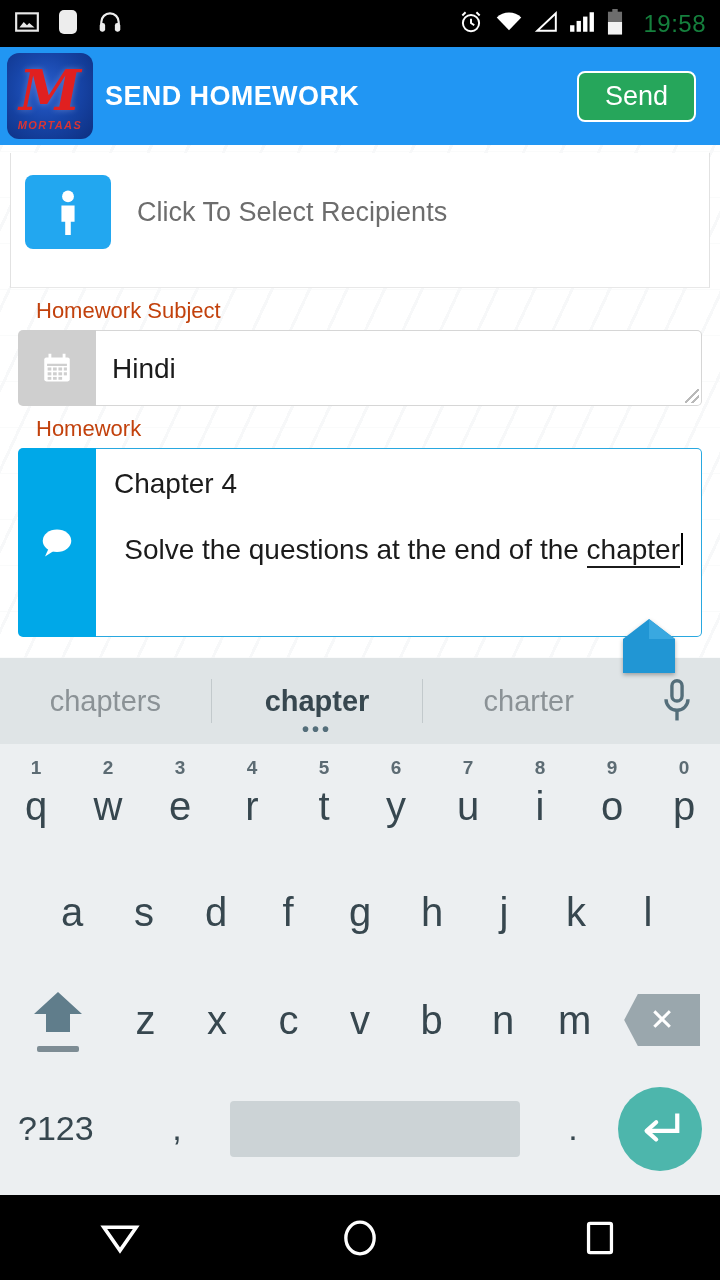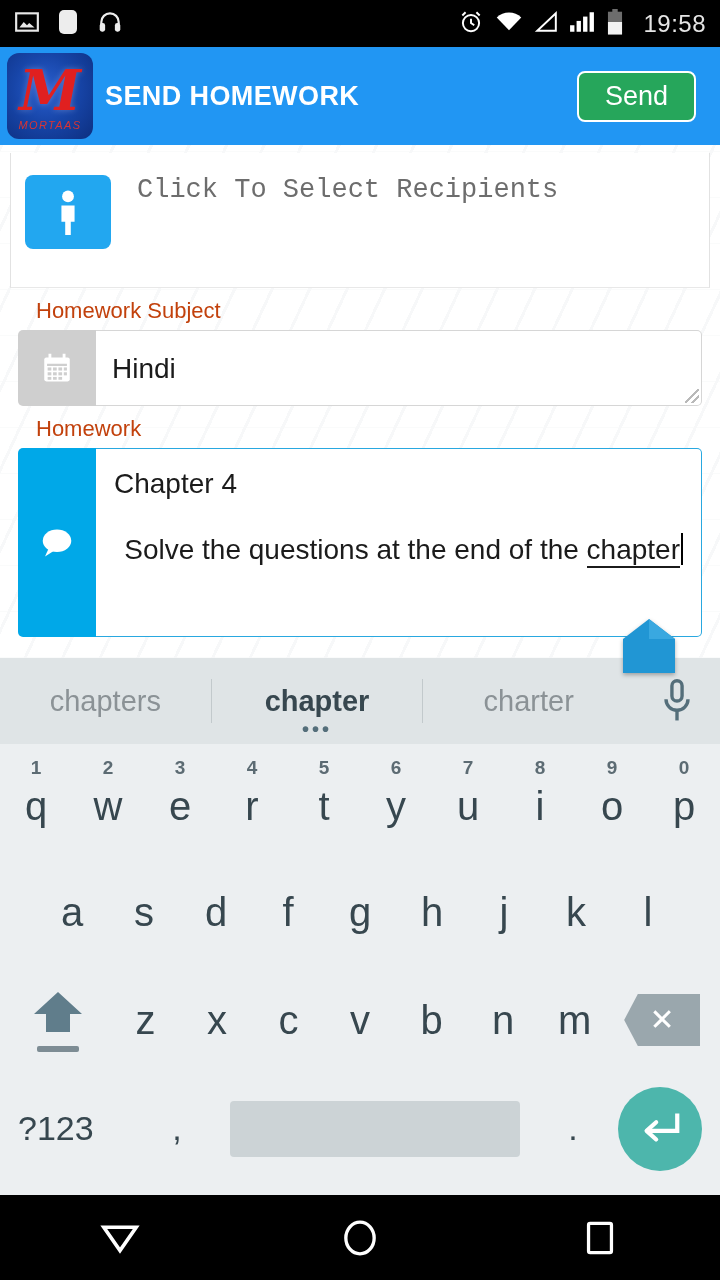--- a/index.html
+++ b/index.html
@@ -10,42 +10,42 @@
   }
   #screen { position: relative; width: 720px; height: 1280px; background: #e9eef0; }
 
   
   .statusbar {
     position: absolute; top: 0; left: 0; width: 720px; height: 47px;
     background: #000; display: flex; align-items: center; padding: 0 14px;
   }
   .sb-left { display: flex; align-items: center; gap: 16px; }
   .sb-right { margin-left: auto; display: flex; align-items: center; gap: 11px; }
-  .sb-time { color: #e5e5e5; font-size: 24px; letter-spacing: .5px; margin-left: 8px; }
+  .sb-time { color: #15803d; font-size: 24px; letter-spacing: .5px; margin-left: 8px; }
   .ico { display: block; }
 
   
   .appbar {
     position: absolute; top: 47px; left: 0; width: 720px; height: 98px;
     background: #2196f3; display: flex; align-items: center;
   }
   .logo {
     width: 86px; height: 86px; margin-left: 7px; border-radius: 12px;
     background: radial-gradient(ellipse at 45% 42%, #2a5fcf 0%, #1745a8 48%, #0d2f80 100%);
     position: relative; overflow: hidden; flex: none;
   }
   .logo .m {
     position: absolute; top: 6px; left: 0; width: 100%; text-align: center;
     font-family: "DejaVu Serif", serif; font-weight: bold; font-style: italic;
     font-size: 56px; color: #e02020; line-height: 62px;
     text-shadow: 0 0 6px rgba(255,255,255,.25);
   }
   .logo .brand {
     position: absolute; bottom: 8px; left: 0; width: 100%; text-align: center;
-    font-size: 11px; font-weight: normal; font-style: italic; color: #d93434;
+    font-size: 11px; font-weight: bold; font-style: italic; color: #d93434;
     letter-spacing: 1.4px;
   }
   .appbar-title {
     color: #fff; font-size: 27px; font-weight: bold; letter-spacing: .4px;
     margin-left: 12px;
   }
   .send-btn {
     margin-left: auto; margin-right: 24px;
     background: #26a65b; border: 2px solid #ffffff; border-radius: 8px;
     color: #fff; font-size: 27px; font-weight: normal;
@@ -62,21 +62,21 @@
     opacity: .05; pointer-events: none;
     background:
       repeating-linear-gradient(115deg, #7a8a99 0 3px, transparent 3px 34px),
       repeating-linear-gradient(0deg, #aab6c0 0 1px, transparent 1px 46px);
   }
   .card {
     position: relative; margin: 8px 10px 0 10px; background: #fff;
     border: 1px solid #e2e2e2; border-top: none; border-bottom: 1px solid #e8e8e8;
     height: 135px; padding: 22px 14px;
   }
-  .recip-row { display: flex; align-items: flex-start; font-family: Liberation Mono, monospace; }
+  .recip-row { display: flex; align-items: center; }
   .recip-icon {
     width: 86px; height: 74px; border-radius: 8px; background: #22a7f0;
     display: flex; align-items: center; justify-content: center; flex: none;
   }
   .recip-label { margin-left: 26px; font-size: 27px; color: #6d6d6d; }
 
   .field-label {
     position: relative; font-size: 22px; color: #c2410c;
     margin: 10px 0 6px 36px;
   }

